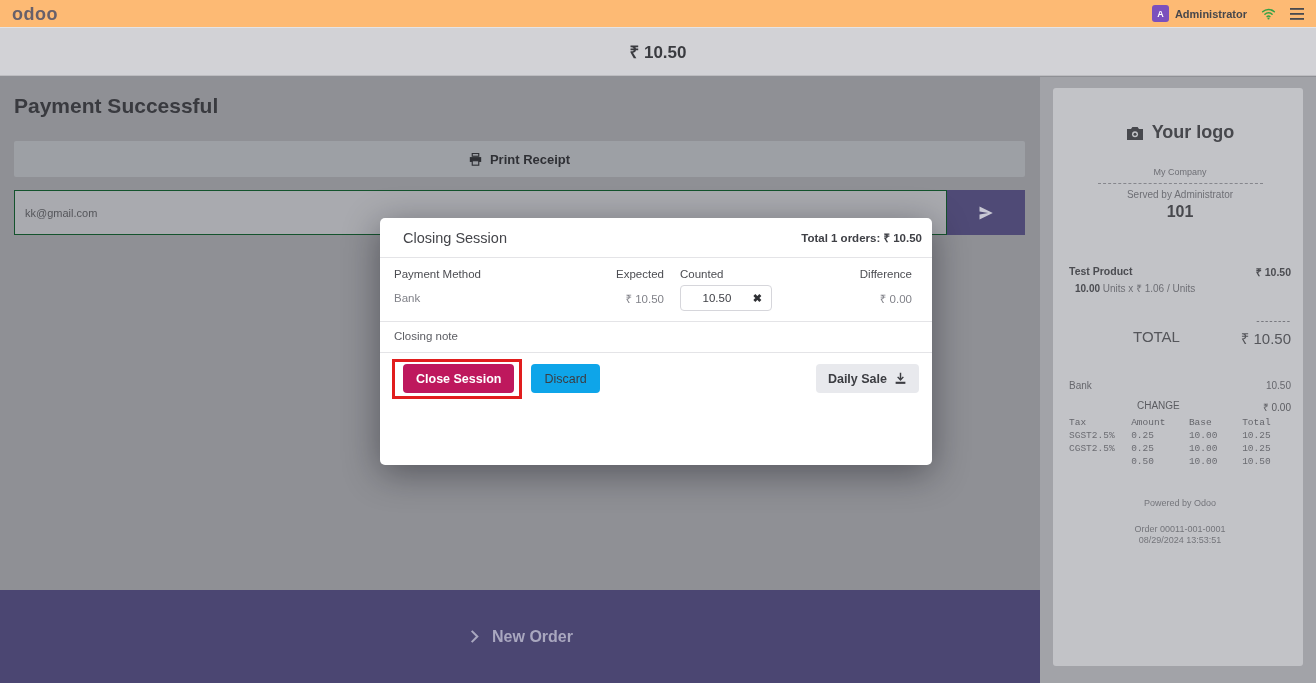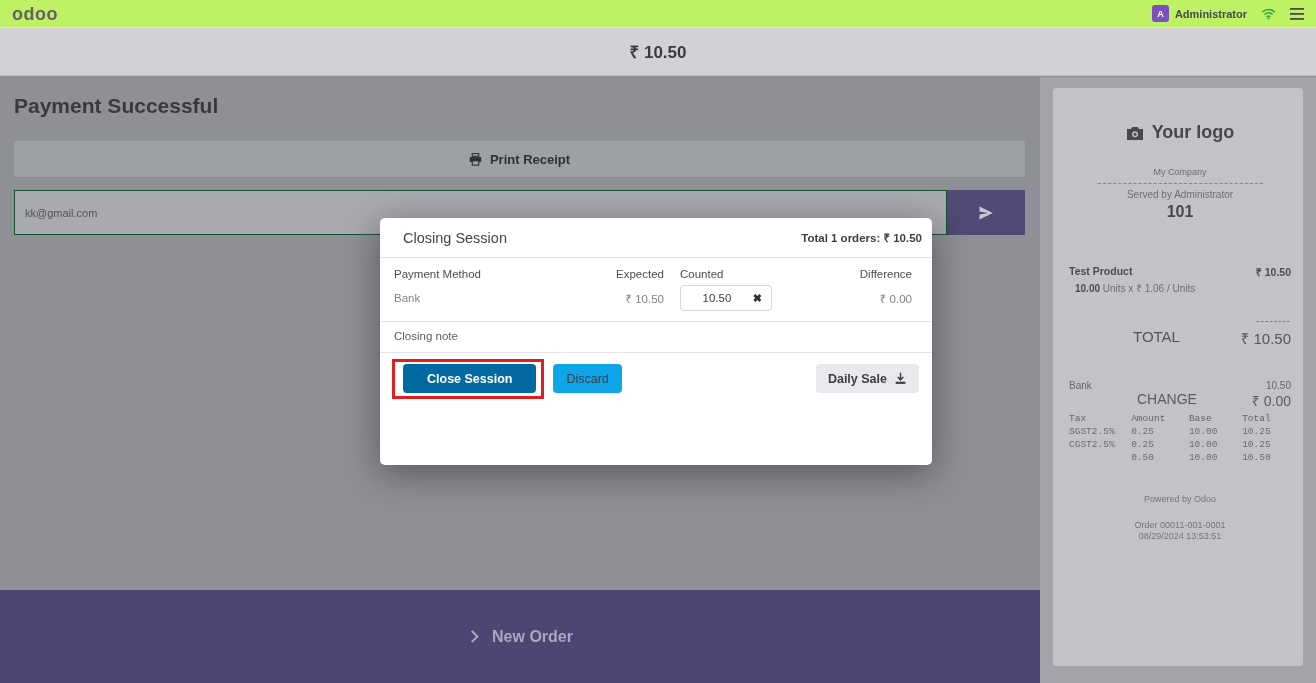--- a/index.html
+++ b/index.html
@@ -1,20 +1,20 @@
 <!DOCTYPE html>
 <html><head>
 <meta charset="utf-8">
 <style>
   * { margin:0; padding:0; box-sizing:border-box; }
   html,body { width:1316px; height:683px; overflow:hidden; }
   body { position:relative; font-family:"Liberation Sans",sans-serif; background:#8f9095; }
 
   
-  .navbar { position:absolute; top:0; left:0; right:0; height:28px; background:#bef264;
+  .navbar { position:absolute; top:0; left:0; right:0; height:28px; background:#fdba74;
             border-bottom:1px solid #e4e4e6; display:flex; align-items:center;
             justify-content:space-between; padding:0 12px; z-index:5; }
   .logo { font-size:18px; font-weight:bold; color:#68606a; letter-spacing:.5px; line-height:1; }
   .nav-right { display:flex; align-items:center; gap:14px; }
   .user-badge { display:flex; align-items:center; gap:6px; cursor:pointer; }
   .avatar { width:17px; height:17px; border-radius:3px; background:#7b50bd; color:#fff;
             font-size:9px; font-weight:bold; display:flex; align-items:center; justify-content:center; }
   .username { font-size:11px; font-weight:bold; color:#46474c; }
   .icon-btn { display:flex; align-items:center; cursor:pointer; }
 
@@ -51,21 +51,21 @@
   .r-bignum { text-align:center; font-size:16px; font-weight:bold; color:#47484d; margin-top:3px; }
   .r-line1 { display:flex; justify-content:space-between; margin-top:44px; font-size:10.5px; }
   .r-line1 .nm, .r-line1 .pr { font-weight:bold; color:#4b4c51; }
   .r-line2 { font-size:10px; color:#6e6f75; margin-top:2px; padding-left:6px; }
   .r-line2 b { color:#4b4c51; }
   .r-dashes { text-align:right; margin-top:20px; color:#6e6f75; font-size:10px; letter-spacing:1px; }
   .r-total { display:flex; margin-top:2px; font-size:15px; color:#55565b; }
   .r-total .lbl { margin-left:64px; }
   .r-total .val { margin-left:auto; }
   .r-pay { display:flex; justify-content:space-between; margin-top:32px; font-size:10px; color:#66676d; }
-  .r-change { display:flex; font-size:14px; color:#5b5c61; }
+  .r-change { display:flex; font-size:10px; color:#5b5c61; margin-top:9px; }
   .r-change .lbl { margin-left:68px; }
   .r-change .val { margin-left:auto; }
   .tax-table { width:100%; border-collapse:collapse; margin-top:2px; font-size:9.5px; color:#6b6c72; }
   .tax-table th { font-weight:normal; color:#64656b; }
   .tax-table th, .tax-table td { text-align:left; padding:1px 0;font-family:Liberation Mono, monospace; }
   .tax-table .c0 { width:28%; } .tax-table .c1 { width:26%; } .tax-table .c2 { width:24%; } .tax-table .c3 { width:22%; }
   .r-powered { text-align:center; margin-top:30px; font-size:9px; color:#74757b; }
   .r-ref { text-align:center; margin-top:16px; font-size:9px; color:#74757b; }
   .r-time { text-align:center; font-size:9px; color:#74757b; margin-top:1px; }
 
@@ -92,21 +92,21 @@
   .m-sep { border-top:1px solid #e4e4e7; margin-top:10px; }
   .m-note { padding:8px 14px 0; }
   .note-label { font-size:11.5px; color:#5c5d63; }
   .m-note textarea { display:block; width:100%; height:47px; margin-top:6px; border:1px solid #d9d9de;
                      border-radius:3px; resize:vertical; font-size:11.5px; padding:6px 8px; color:#44454a;
                      outline:none; font-family:inherit; }
   .m-note textarea::placeholder { color:#b9bac2; }
   .m-footer { display:flex; align-items:center; padding:11px 13px 0 23px; }
   .btn { height:29px; border:none; border-radius:4px; font-size:12.5px; cursor:pointer;
          font-family:inherit; display:flex; align-items:center; }
-  .btn-close { background:#0369a1; color:#fff; font-weight:bold; padding:0 24px; }
+  .btn-close { background:#be185d; color:#fff; font-weight:bold; padding:0 13px; }
   .close-wrap { position:relative; }
   .red-box { position:absolute; left:-11px; top:-5px; right:-8px; bottom:-6px;
              border:3px solid #e11d1d; pointer-events:none; }
   .btn-discard { background:#0ea5e9; color:#3c3d42; padding:0 13px; margin-left:17px; }
   .btn-daily { background:#e8e9ed; color:#3c3d42; font-weight:600; padding:0 12px; margin-left:auto; gap:7px; }
 </style>
 </head>
 <body>
 
 <header class="navbar">

